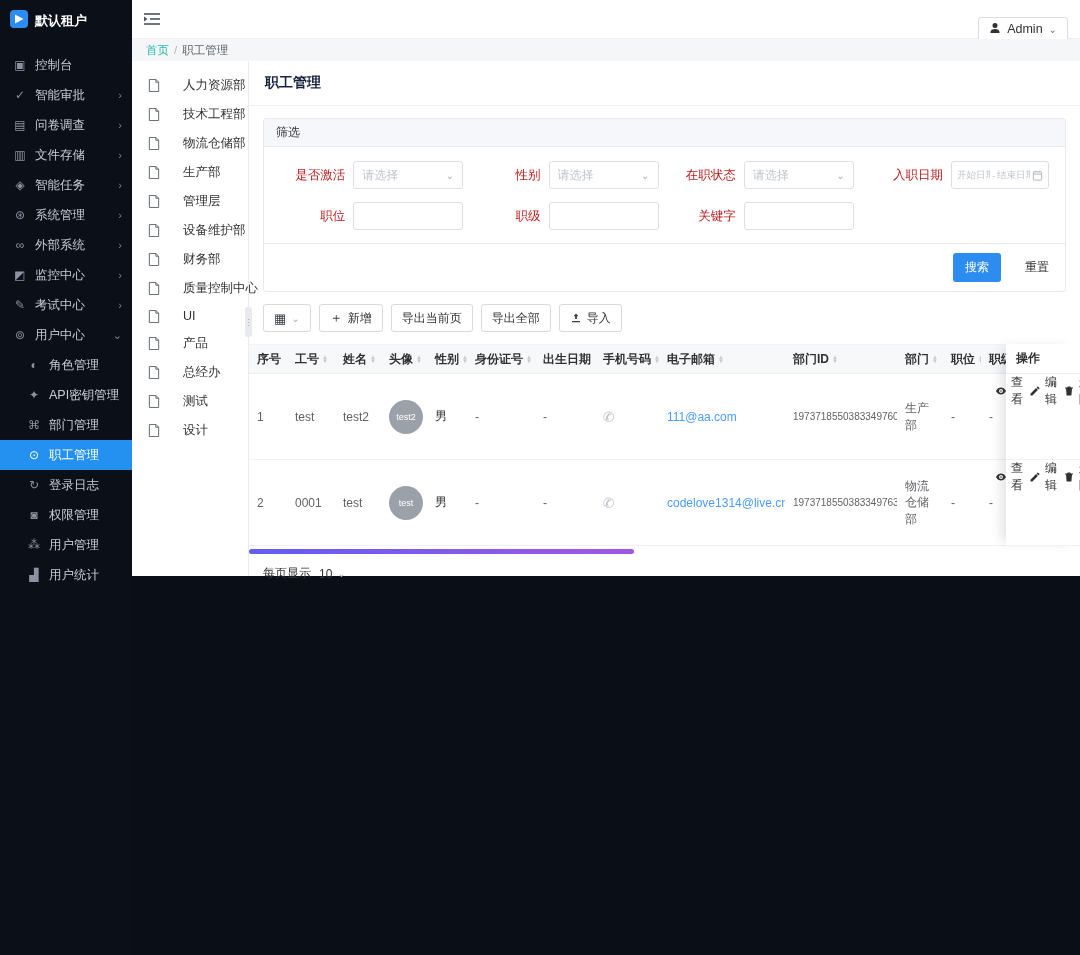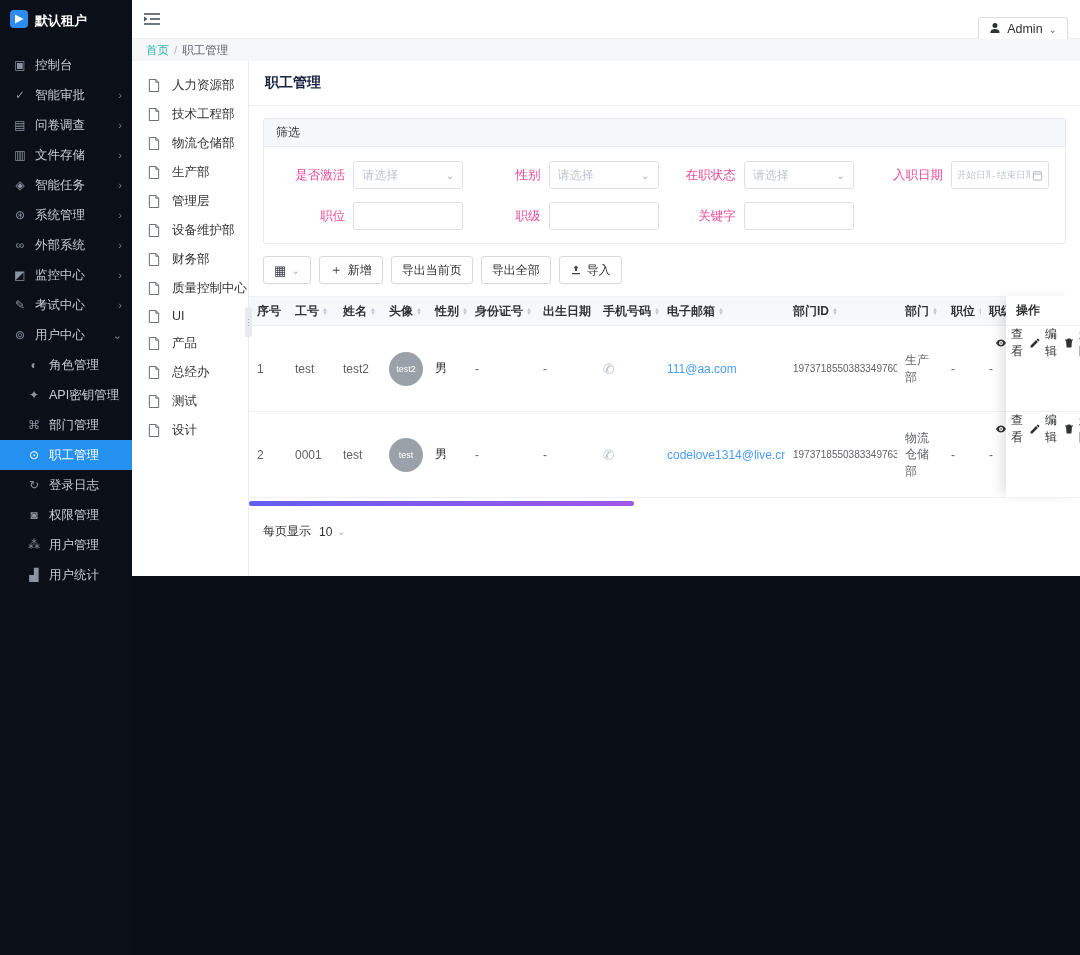--- a/index.html
+++ b/index.html
@@ -26,34 +26,34 @@
   .admin-chip .chev { font-size:10px; color:#6a7280; }
   .crumbbar { height:22px; background:#f4f6f8; display:flex; align-items:center; padding:0 14px; font-size:11.5px; gap:5px; flex:none; }
   .crumb-home { color:#2bb8ae; cursor:pointer; }
   .crumb-sep { color:#b0b6bd; }
   .crumb-cur { color:#5a6068; }
 
   .content { height:515px; background:#fff; display:flex; flex:none; position:relative; }
 
   
   .dept-panel { width:116px; flex:none; border-right:1px solid #e9ecef; padding-top:10px; position:relative; }
-  .dept-item { display:flex; align-items:center; gap:12px; padding:6px 4px 6px 16px; font-size:12.5px; color:#303133; cursor:pointer; white-space:nowrap; }
+  .dept-item { display:flex; align-items:center; gap:23px; padding:6px 4px 6px 16px; font-size:12.5px; color:#303133; cursor:pointer; white-space:nowrap; }
   .dept-item svg { flex:none; }
   .resize-handle { position:absolute; right:-4px; top:246px; width:7px; height:30px; background:#e8eaee; border-radius:3px; z-index:3; display:flex; align-items:center; justify-content:center; color:#9aa0a8; font-size:8px; cursor:col-resize; }
 
   
   .page-panel { flex:1; min-width:0; display:flex; flex-direction:column; }
   .page-title { padding:13px 16px; font-size:14px; font-weight:700; color:#17233d; border-bottom:1px solid #ebeef2; }
 
   .filter-card { margin:12px 14px 0; border:1px solid #e6e9ee; border-radius:3px; }
   .fc-header { background:#f5f7fa; padding:5px 12px; font-size:12px; color:#303133; border-bottom:1px solid #e6e9ee; border-radius:3px 3px 0 0; }
   .fc-body { padding:14px 10px 0; }
   .f-row { display:grid; grid-template-columns:1fr 1fr 1fr 1fr; margin-bottom:13px; }
   .f-group { display:flex; align-items:center; justify-content:flex-end; gap:8px; padding-right:6px; }
-  .f-label { font-size:12.5px; color:#ec4899; white-space:nowrap; }
+  .f-label { font-size:12.5px; color:#b91c1c; white-space:nowrap; }
   .f-select { width:110px; height:28px; border:1px solid #dcdfe6; border-radius:3px; display:flex; align-items:center; justify-content:space-between; padding:0 8px; box-sizing:border-box; background:#fff; cursor:pointer; }
   .ph { color:#bfc4cc; font-size:12px; }
   .chev { color:#a8adb5; font-size:10px; }
   .f-date { width:98px; height:28px; border:1px solid #dcdfe6; border-radius:3px; display:flex; align-items:center; gap:2px; padding:0 5px; box-sizing:border-box; overflow:hidden; white-space:nowrap; cursor:pointer; }
   .f-date .ph { font-size:9.5px; overflow:hidden; }
   .f-date svg { flex:none; margin-left:auto; }
   .f-input { width:110px; height:28px; border:1px solid #dcdfe6; border-radius:3px; box-sizing:border-box; padding:0 8px; font-size:12px; outline:none; font-family:inherit; }
   .fc-footer { border-top:1px solid #e6e9ee; padding:9px 16px; display:flex; justify-content:flex-end; align-items:center; gap:24px; }
   .btn-search { background:#2d8cf0; color:#fff; border:none; border-radius:3px; padding:6px 12px; font-size:12px; cursor:pointer; font-family:inherit; }
   .btn-reset { background:none; border:none; font-size:12px; color:#303133; cursor:pointer; padding:0; font-family:inherit; }
@@ -365,20 +365,24 @@
               <div class="f-group">
                 <label class="f-label">职级</label>
                 <input class="f-input" style="">
               </div>
               <div class="f-group">
                 <label class="f-label">关键字</label>
                 <input class="f-input" style="">
               </div>
               <div class="f-group"></div>
             </div>
+          </div>
+          <div class="fc-footer">
+            <button class="btn-search">搜索</button>
+            <button class="btn-reset">重置</button>
           </div>
         </div>
 
         <div class="toolbar">
           <button class="tb-btn">
             <span class="tb-ico">▦</span>
             <span class="chev">⌄</span>
           </button>
           <button class="tb-btn">
             <span class="tb-ico">＋</span>

